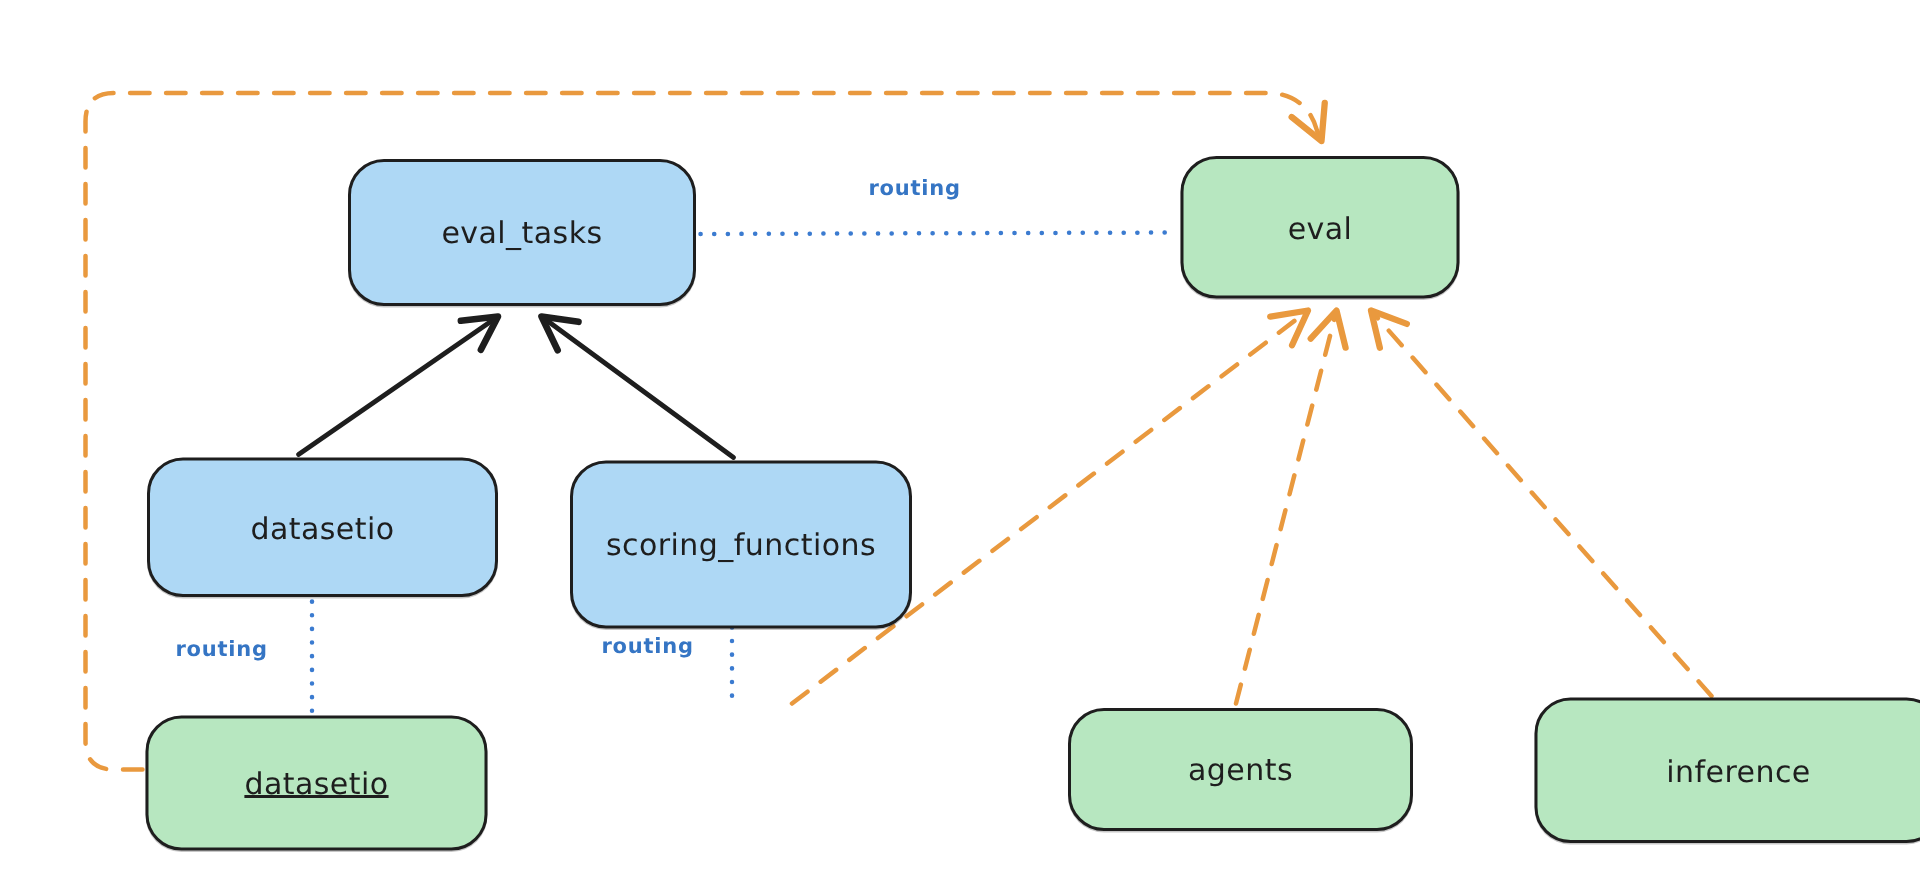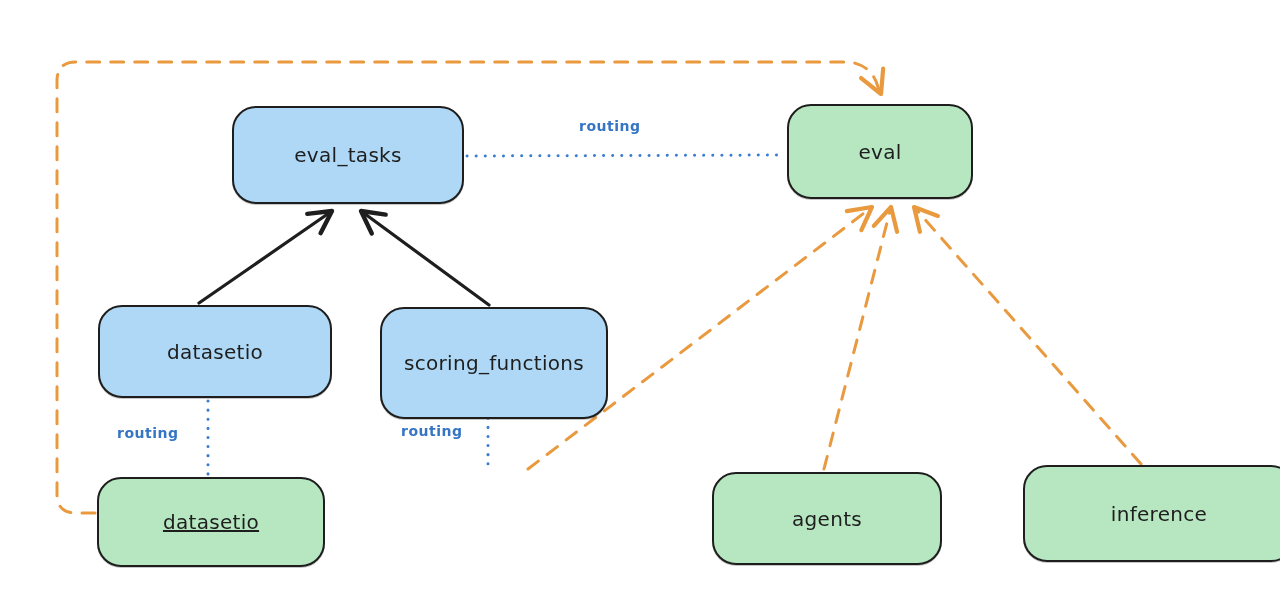--- a/index.html
+++ b/index.html
@@ -88,21 +88,21 @@
 
   <div class="node blue" style="left:380px; top:307px; width:228px; height:112px;">
     <span>scoring_functions</span>
   </div>
 
   <div class="node green" style="left:97px; top:477px; width:228px; height:90px;text-decoration:underline;">
     <span>datasetio</span>
   </div>
 
 
-  <div class="node green" style="left:712px; top:472px; width:230px; height:93px;">
+  <div class="node green" style="left:712px; top:472px; width:230px; height:82px;">
     <span>agents</span>
   </div>
 
   <div class="node green" style="left:1023px; top:465px; width:272px; height:97px;">
     <span>inference</span>
   </div>
 
   <div class="edge-label" style="left:579px; top:118px;">routing</div>
   <div class="edge-label" style="left:117px; top:425px;">routing</div>
   <div class="edge-label" style="left:401px; top:423px;">routing</div>

